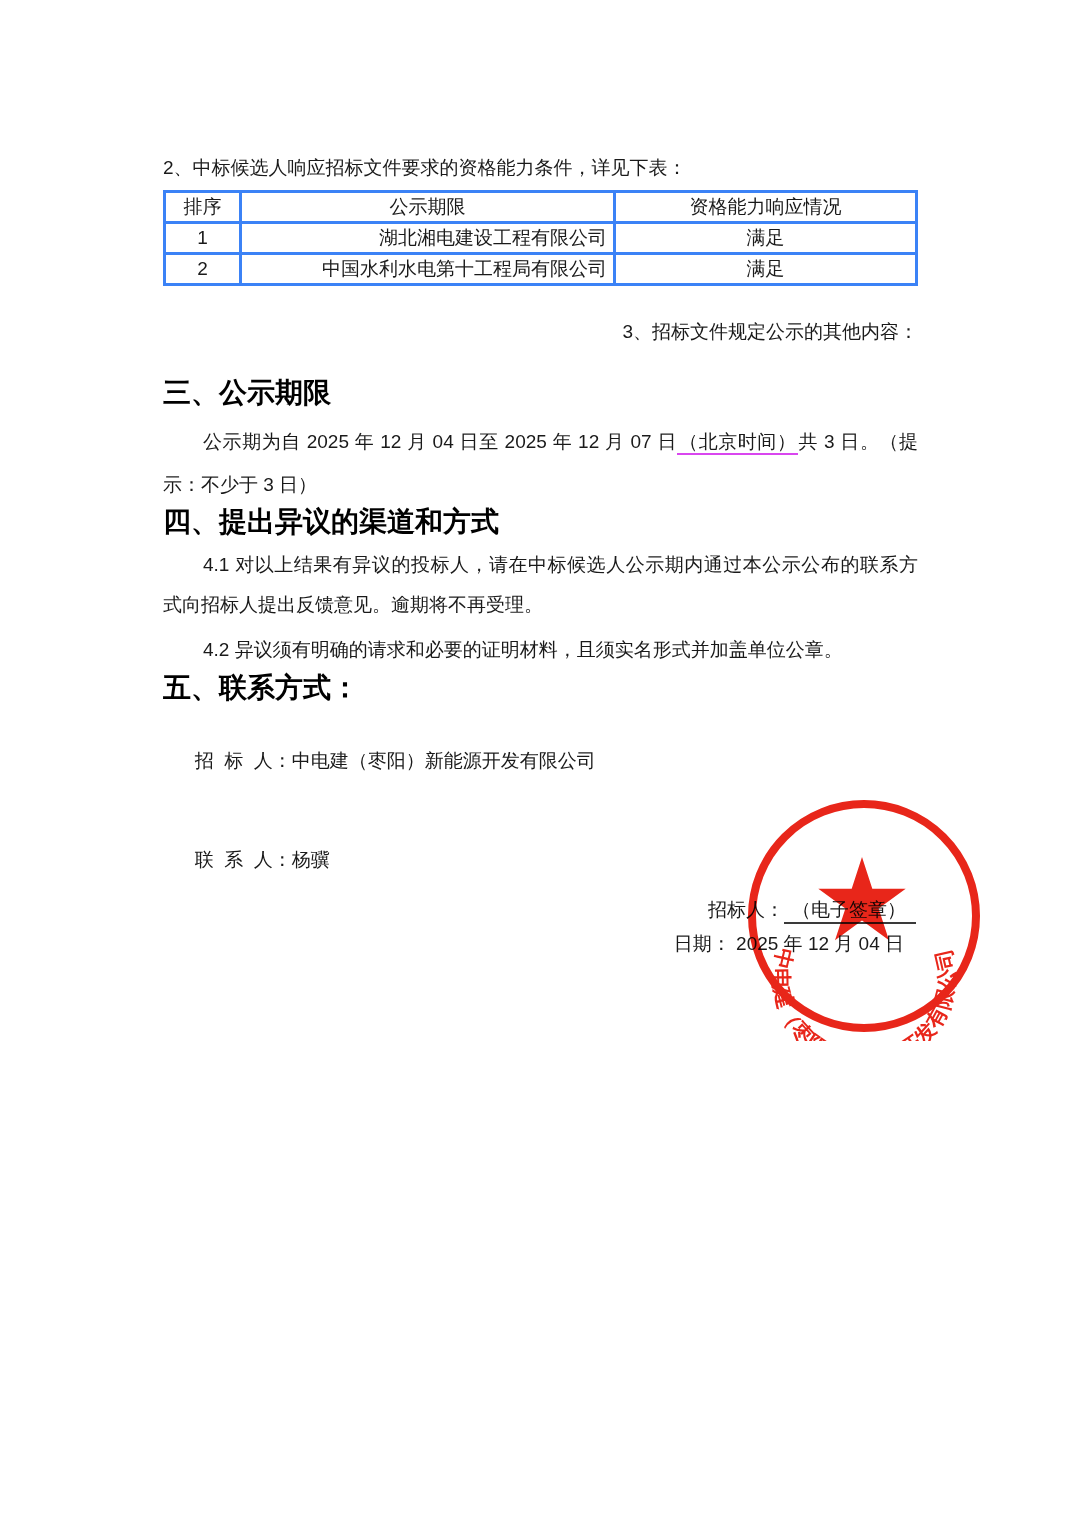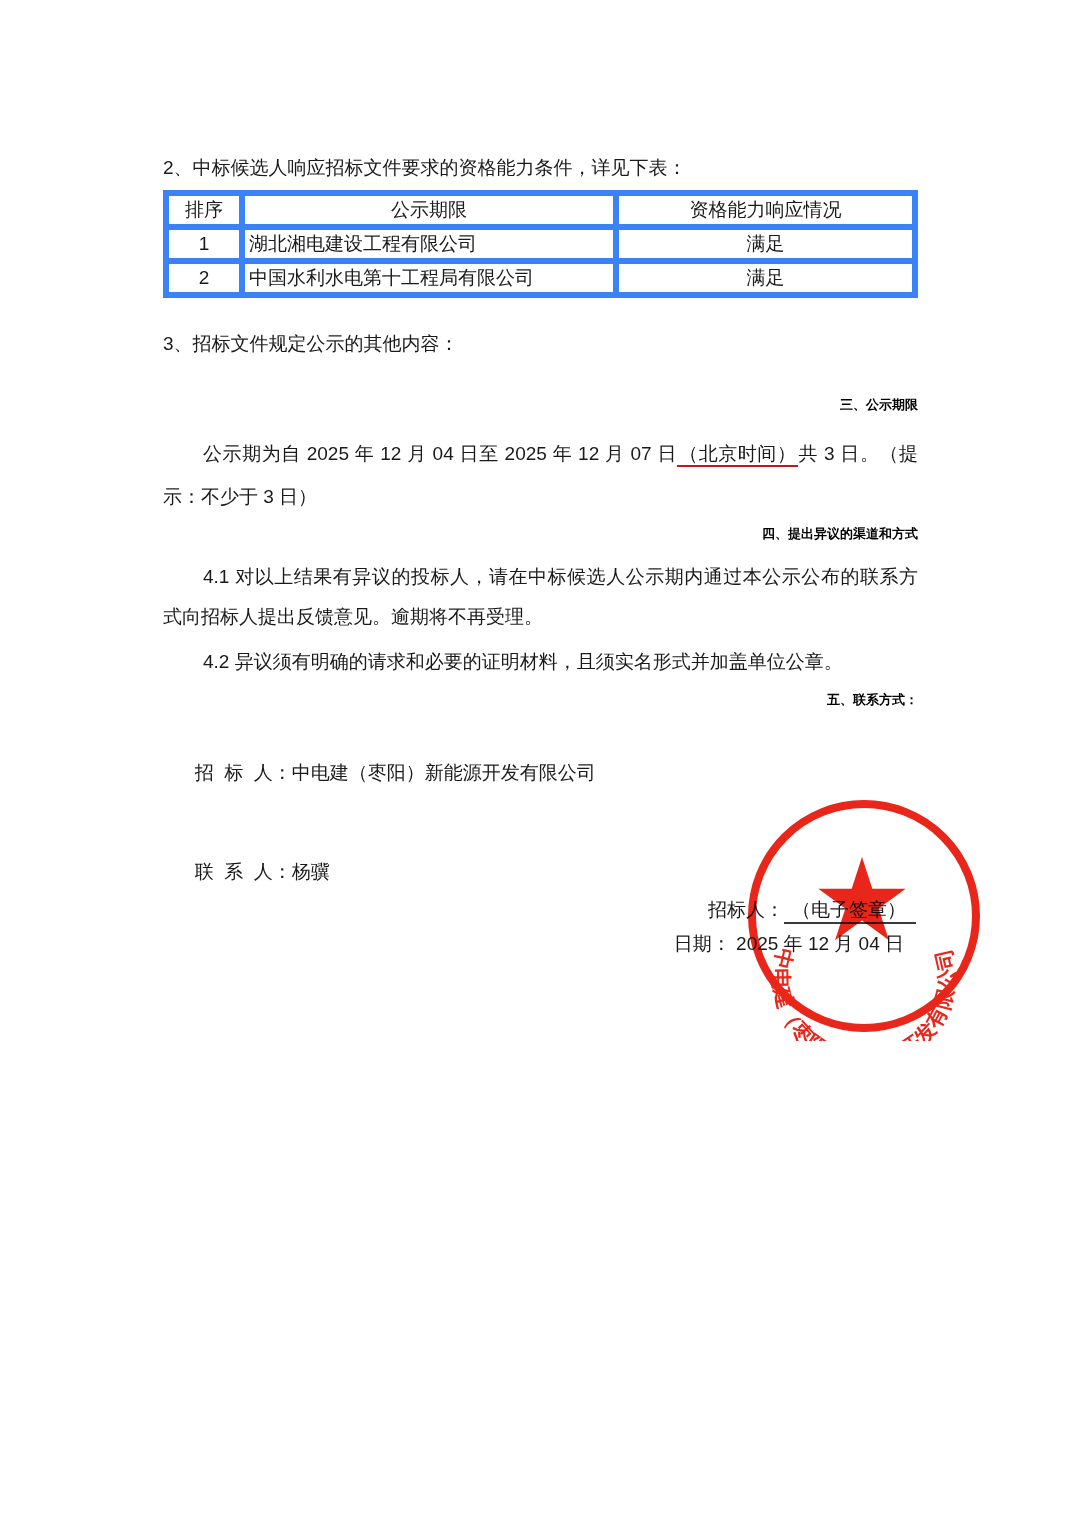--- a/index.html
+++ b/index.html
@@ -8,43 +8,43 @@
     width:1080px;height:1527px;
     background:#ffffff;
     box-sizing:border-box;
     padding:156px 162px 0 163px;
     font-family:"Liberation Sans","DejaVu Sans",sans-serif;
     color:#1a1a1a;
     font-size:19px;
     overflow:hidden;
   }
   .intro-line{margin:0;line-height:24px;}
-  .intro-line.second{margin-top:34px;}
+  .intro-line.second{margin-top:34px;text-align:right;}
 
   table.cand{border-collapse:collapse;width:100%;margin-top:10px;border:2px solid #000;}
   table.cand th,table.cand td{
-    border:6px solid #3b82f6;height:28px;padding:0 6px;
+    border:3px solid #3b82f6;height:28px;padding:0 6px;
     font-weight:normal;font-size:19px;text-align:center;vertical-align:middle;
   }
-  table.cand td.cand-name{text-align:left;padding-left:4px;}
+  table.cand td.cand-name{text-align:right;padding-left:4px;}
   col.c-rank{width:76px;} col.c-name{width:374px;} col.c-resp{width:auto;}
 
   .sec-heading{
     margin:0;margin-top:36px;
-    font-weight:bold;font-size:13px;line-height:26px;color:#000;text-align:right;
+    font-weight:bold;font-size:28px;line-height:26px;color:#000;
   }
   .sec-heading.h4x{margin-top:3px;}
   .sec-heading.h5x{margin-top:5px;}
 
   .para{margin:0;text-align:justify;text-indent:40px;}
   .para.period{margin-top:14px;line-height:43px;}
   .para.p41{margin-top:10px;line-height:40px;}
   .para.p42{margin-top:5px;line-height:40px;}
 
-  .u-inline{border-bottom:2px solid #b91c1c;padding:0 2px 1px 2px;}
+  .u-inline{border-bottom:2px solid #d946ef;padding:0 2px 1px 2px;}
 
   .contacts{margin-top:10px;}
   .contact-row{line-height:33px;white-space:pre-wrap;}
   .contact-row .lbl{white-space:pre-wrap;}
   .contact-row .val{white-space:pre-wrap;}
 
   .signature{
     position:absolute;top:893px;right:162px;
     text-align:right;font-size:19px;line-height:34px;color:#1a1a1a;
   }

